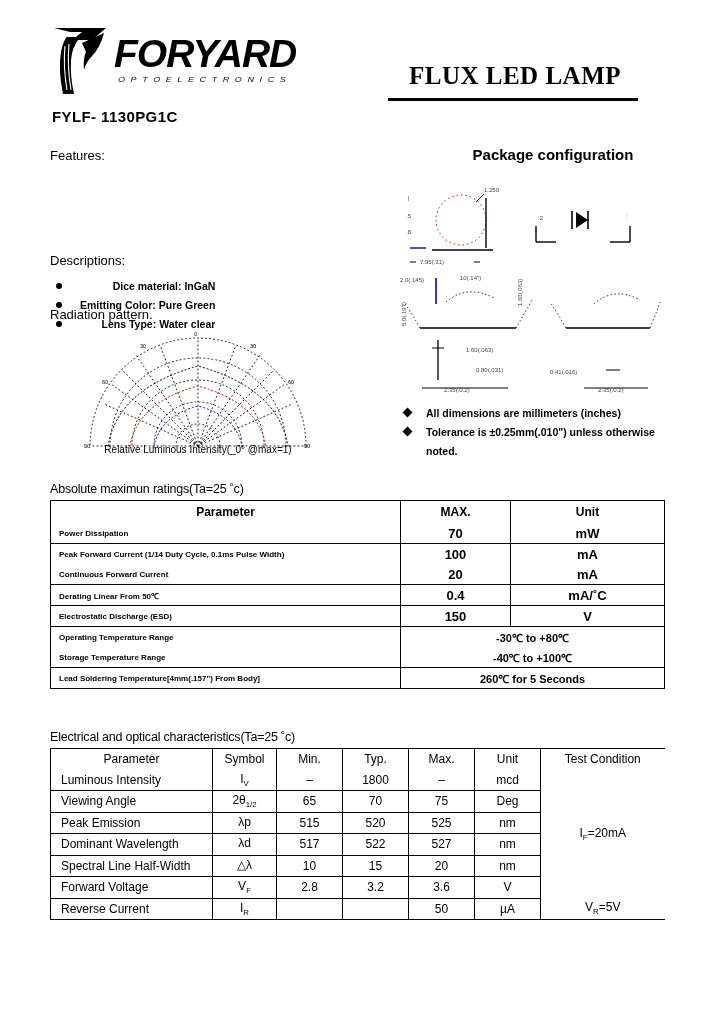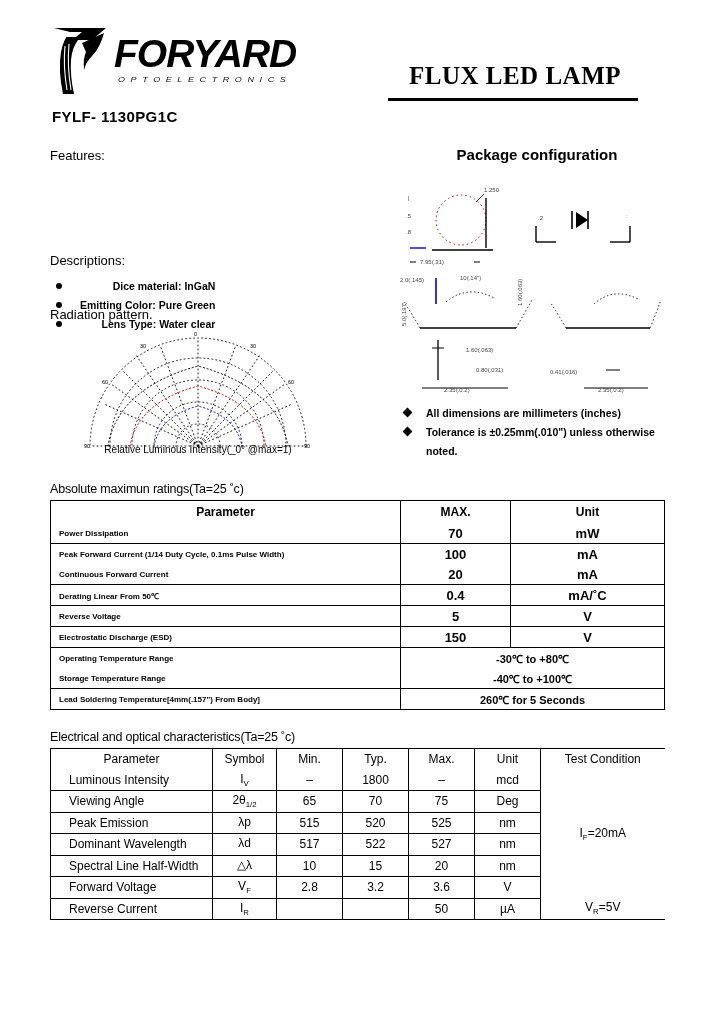--- a/index.html
+++ b/index.html
@@ -34,21 +34,21 @@
                  background:#000;}
   #features-list{left:50px;top:172px;}
   #desc-list{left:50px;top:277px;text-align:right;}
 
   
   .radbox{position:absolute;left:78px;top:322px;width:240px;height:142px;}
   .radcap{position:absolute;left:78px;top:444px;width:240px;text-align:center;
           font-size:10px;white-space:nowrap;}
 
   
-  .pkg-title{position:absolute;left:404px;top:146px;width:266px;text-align:center;
+  .pkg-title{position:absolute;left:420px;top:146px;width:266px;text-align:center;
              font-size:15px;font-weight:bold;}
   .pkg-draw{position:absolute;left:398px;top:180px;width:272px;height:215px;}
   .pkg-notes{position:absolute;left:398px;top:404px;width:276px;}
   .pkg-notes .note{position:relative;padding-left:28px;font-size:10.5px;font-weight:bold;
                    line-height:19px;}
   .pkg-notes .note .dia{position:absolute;left:6px;top:5px;width:7px;height:7px;
                         background:#000;transform:rotate(45deg);}
 
   
   .sec{position:absolute;font-size:12.5px;font-weight:normal;letter-spacing:-.2px;
@@ -68,21 +68,21 @@
   #t1 .valhead{font-size:12px;font-weight:bold;text-align:center;}
   #t1 .span2{font-size:11px;font-weight:bold;text-align:center;}
   .bt{border-top:1.6px solid #000;}
   .bb{border-bottom:1.6px solid #000;}
   .br{border-right:1.6px solid #000;}
   .bl{border-left:1.6px solid #000;}
 
   
   #t2{left:50px;top:748px;width:614px;}
   #t2 td{height:20.5px;}
-  #t2 .p2{font-size:12px;text-align:left;padding-left:18px;}
+  #t2 .p2{font-size:12px;text-align:left;padding-left:10px;}
   #t2 .c2{font-size:12px;text-align:center;}
   #t2 .h2{font-size:12px;text-align:center;}
   sub{font-size:.65em;}
 </style>
 </head>
 <body>
 
 <div class="page">
 
   <div class="header">
@@ -256,25 +256,20 @@
         <td class="pname bl br bb">Continuous Forward Current</td>
         <td class="val br bb">20</td>
         <td class="val br bb">mA</td>
       </tr>
       <tr>
         <td class="pname bl br bb">Derating Linear From 50℃</td>
         <td class="val br bb">0.4</td>
         <td class="val br bb">mA/˚C</td>
       </tr>
       <tr>
-        <td class="pname bl br bb">Reverse Voltage</td>
-        <td class="val br bb">5</td>
-        <td class="val br bb">V</td>
-      </tr>
-      <tr>
         <td class="pname bl br bb">Electrostatic Discharge (ESD)</td>
         <td class="val br bb">150</td>
         <td class="val br bb">V</td>
       </tr>
       <tr>
         <td class="pname bl br">Operating Temperature Range</td>
         <td class="span2 br" colspan="2">-30℃ to +80℃</td>
       </tr>
       <tr>
         <td class="pname bl br bb">Storage Temperature Range</td>

